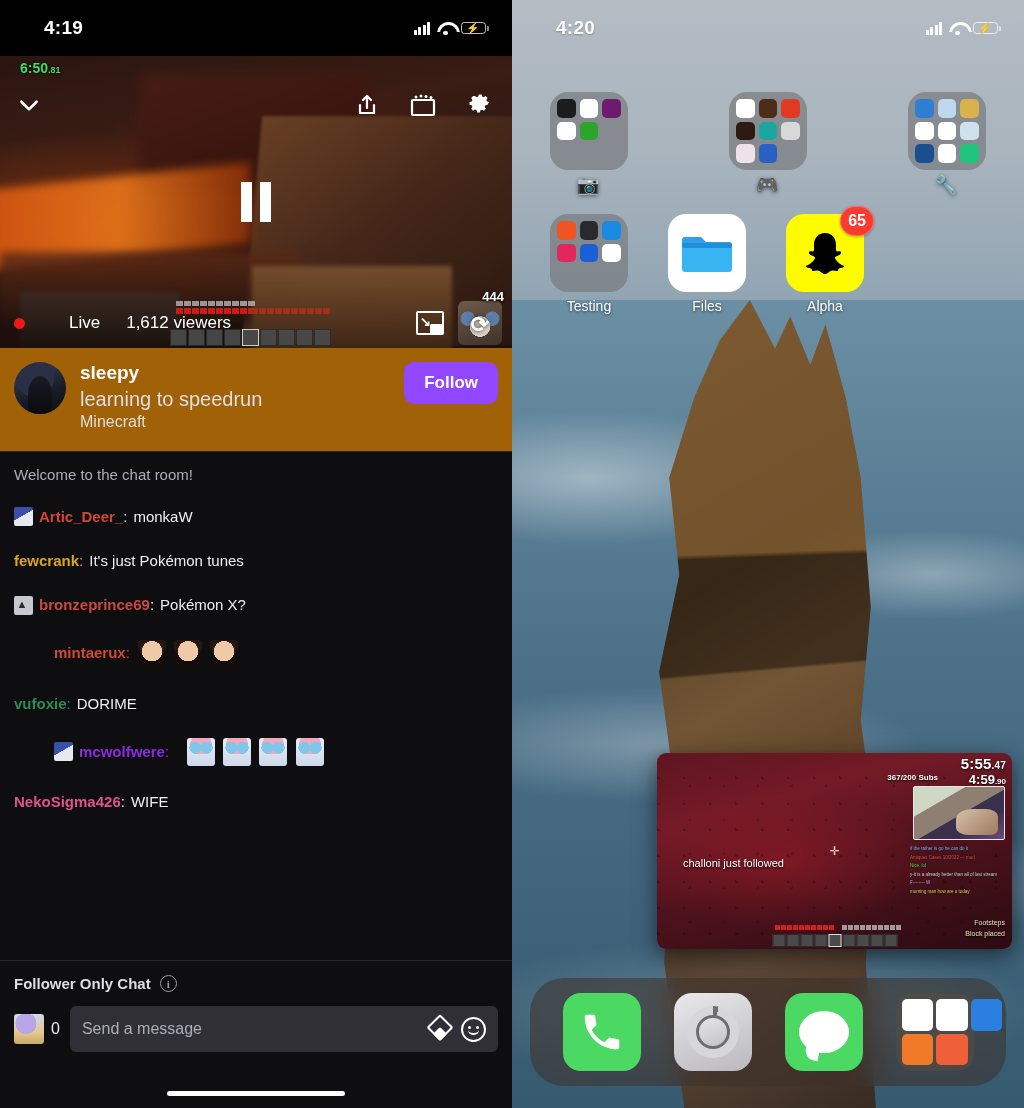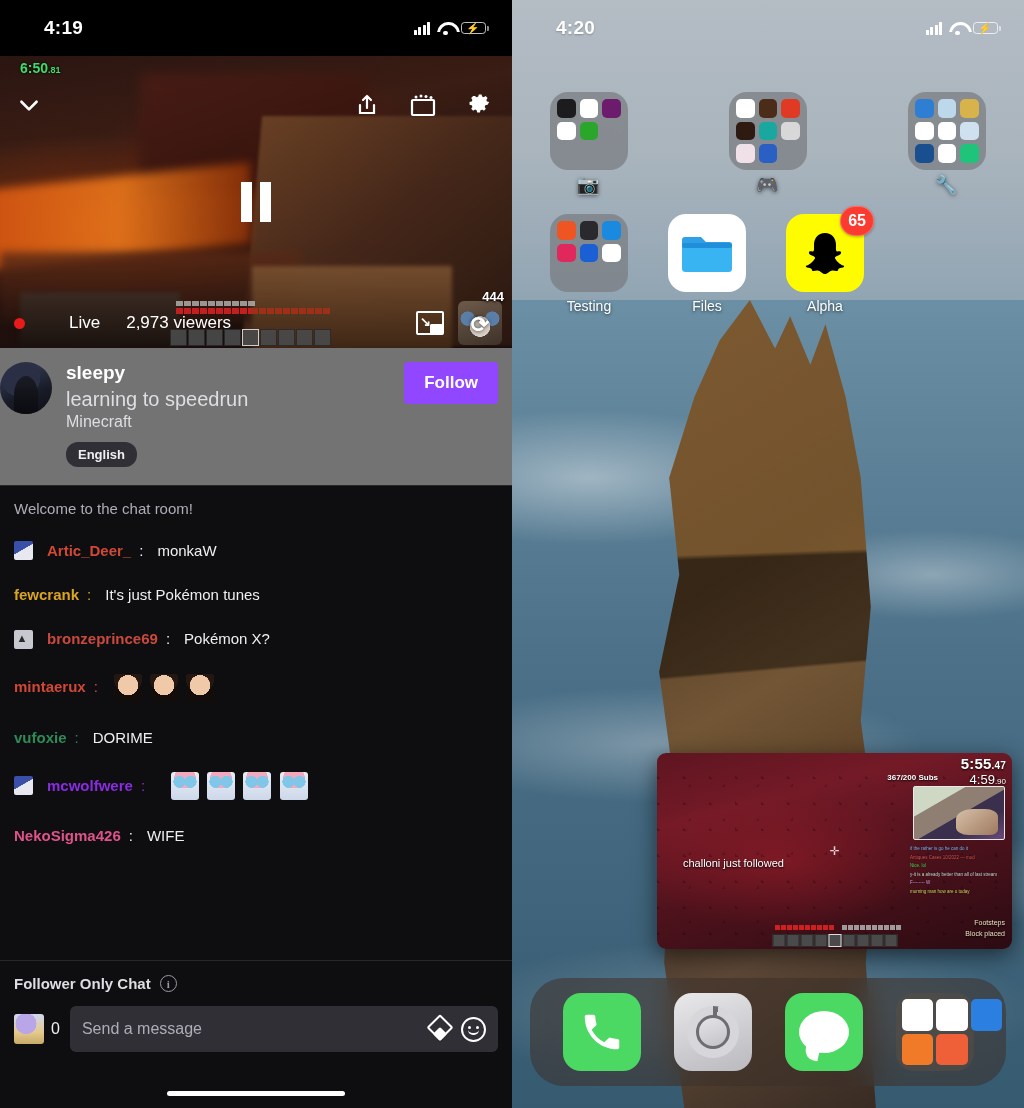--- a/index.html
+++ b/index.html
@@ -119,47 +119,47 @@
   .hb-hearts i{width:7px;height:6px;background:#cf2020; display:block;}
   .hb-armor{ position:absolute; left:6px; top:1px; display:flex; gap:1px;}
   .hb-armor i{width:7px;height:5px;background:#b9b9b9; display:block; opacity:.85}
   .hb-food{ position:absolute; right:4px; top:8px; display:flex; gap:1px;}
   .hb-food i{width:7px;height:6px;background:#a33018;display:block;}
   .hb-slots{ position:absolute; left:0; bottom:2px; display:flex; gap:1px;}
   .hb-slots i{ width:17px;height:17px; background:#4a4a4a; border:1px solid #2b2b2b; display:block;}
   .hb-slots i.sel{ border:1.6px solid #dcdcdc;}
 
   
-  .chaninfo{ padding:14px 14px 18px 0; display:flex; gap:14px; align-items:flex-start;
-    border-bottom:1px solid #26262c; background:#737373;}
+  .chaninfo{ padding:14px 14px 18px 14px; display:flex; gap:14px; align-items:flex-start;
+    border-bottom:1px solid #26262c; background:#a16207;}
   .avatar{ width:52px;height:52px; border-radius:50%; flex:0 0 52px;
     background:
       radial-gradient(circle at 40% 30%, #2b2f46 0 40%, rgba(0,0,0,0) 41%),
       linear-gradient(160deg,#3c4663,#191c28 60%,#0d0f16);
     position:relative; overflow:hidden;}
   .avatar::after{content:""; position:absolute; left:14px; top:14px; width:24px;height:38px;
     background:linear-gradient(180deg,#1a1b24,#0a0a0f); border-radius:50% 50% 0 0;}
   .chan-text{ flex:1; }
   .chan-name{ color:#fff; font-size:19px; font-weight:700; margin-bottom:2px;}
   .chan-title{ color:#dedee3; font-size:20px; line-height:1.3;}
   .chan-cat{ color:#dedee3; font-size:16px; line-height:1.3;}
   .tagrow{ margin-top:9px;}
   .tag{ display:inline-block; background:#2f2f35; color:#efeff1; font-size:13px;
     font-weight:700; padding:5px 12px; border-radius:12px;}
   .followbtn{ background:#9147ff; color:#fff; border:none; font-size:17px; font-weight:700;
-    padding:11px 20px; border-radius:4px; cursor:pointer; font-family:"Liberation Sans",sans-serif;}
+    padding:11px 20px; border-radius:10px; cursor:pointer; font-family:"Liberation Sans",sans-serif;}
 
   
   .chat-header{ padding:16px 14px; color:#efeff1; font-size:18px; font-weight:700;
     letter-spacing:.3px; border-bottom:1px solid #26262c;}
   .chat-body{ padding:14px 12px 8px 12px; height:416px; overflow:hidden;}
   .chat-welcome{ color:#adadb8; font-size:15px; margin-bottom:22px; padding-left:2px;}
-  .msg{ display:flex; align-items:center; flex-wrap:wrap; gap:8px; padding:2px 2px;
+  .msg{ display:flex; align-items:center; flex-wrap:wrap; gap:0; padding:2px 2px;
     margin-bottom:20px; font-size:15px; line-height:1.35;}
-  .msg.tall{ margin-bottom:22px; }
+  .msg.tall{ margin-bottom:22px;margin-left:40px; }
   .badge-ic{ width:19px;height:19px; margin-right:6px; flex:0 0 19px; border-radius:2px;
     background:linear-gradient(150deg,#3a4fa8 0 45%, #e8e8f0 46%);
     position:relative; overflow:hidden;}
   .badge-ic.mod{ background:#c8c8d0; }
   .badge-ic.mod::after{ content:"▲"; position:absolute; left:2.5px; top:1px; font-size:11px; color:#2a2a2a;}
   .uname{ font-weight:700; }
   .colon{ color:#efeff1; }
   .mtext{ color:#efeff1; margin-left:6px;}
   .emo{ display:inline-block; width:28px;height:28px; margin:0 2px; vertical-align:middle;
     border-radius:3px;}
@@ -267,21 +267,21 @@
     background:
       radial-gradient(ellipse 60% 50% at 35% 55%, rgba(150,28,40,.6), rgba(0,0,0,0) 70%),
       linear-gradient(165deg,#5e1520 0%, #741a27 26%, #4e121c 56%, #2c0b12 100%);}
   .pip-spikes{ position:absolute; inset:0; opacity:.5;
     background:
       linear-gradient(45deg, rgba(0,0,0,.5) 0 2px, rgba(0,0,0,0) 3px) 0 0/26px 26px,
       linear-gradient(-45deg, rgba(0,0,0,.35) 0 2px, rgba(0,0,0,0) 3px) 0 0/34px 34px;}
   .pip-timer{ position:absolute; right:6px; top:2px; color:#fff; font-size:15px; font-weight:700;
     text-shadow:0 1px 2px #000; letter-spacing:.2px;}
   .pip-timer small{ font-size:10px;}
-  .pip-timer2{ position:absolute; right:6px; top:19px; color:#fff; font-size:13px; font-weight:400;
+  .pip-timer2{ position:absolute; right:6px; top:19px; color:#fff; font-size:13px; font-weight:700;
     text-shadow:0 1px 2px #000;}
   .pip-timer2 small{ font-size:8px;}
   .pip-subs{ position:absolute; right:74px; top:20px; color:#fff; font-size:8px; font-weight:700;
     text-shadow:0 1px 2px #000; white-space:nowrap;}
   .pip-cam{ position:absolute; right:7px; top:33px; width:92px;height:54px;
     border:1.6px solid #e8e8e8; border-radius:2px; overflow:hidden;
     background:linear-gradient(150deg,#cfd8c4 0 28%, #8e7f72 29% 52%, #3b2f4e 53% 72%, #6a4a7a 100%);}
   .pip-cam::after{content:""; position:absolute; right:6px; bottom:4px; width:42px;height:26px;
     background:linear-gradient(140deg,#d8bfa8,#9d7a5f); border-radius:40% 30% 20% 30%;}
   .pip-chat{ position:absolute; right:6px; top:92px; width:96px; font-size:4.5px; line-height:1.9;
@@ -443,21 +443,21 @@
             <i></i>
             <i></i>
           </span>
       </div>
 
       <div class="vid-bottom">
         <span class="livebadge">
           <span class="livedot"></span>
           <span class="livetext">Live</span>
         </span>
-        <span class="viewers">2,973 viewers</span>
+        <span class="viewers">1,612 viewers</span>
         <span class="vid-bottom-right">
           <span class="pipicon">
             <span class="outer"></span>
               <span class="arrow">↘</span>
               <span class="inner"></span>
           </span>
           <span class="emote-btn">
             <span class="emote-img"></span>
             <span class="refresh-ic">⟳</span>
             <span class="emote-count">444</span>
@@ -465,21 +465,20 @@
         </span>
       </div>
     </div>
 
     <div class="chaninfo">
       <div class="avatar"></div>
       <div class="chan-text">
         <div class="chan-name">sleepy</div>
         <div class="chan-title">learning to speedrun</div>
         <div class="chan-cat">Minecraft</div>
-        <div class="tagrow"><span class="tag">English</span></div>
       </div>
       <button class="followbtn">Follow</button>
     </div>
 
 
     <div class="chat-body">
       <div class="chat-welcome">Welcome to the chat room!</div>
 
       <div class="msg">
         <span class="badge-ic"></span>

